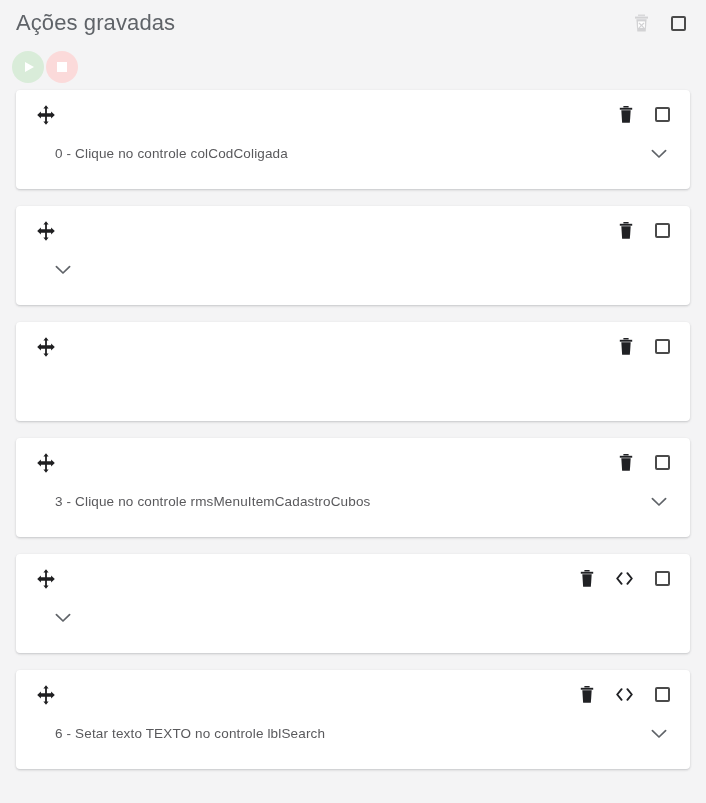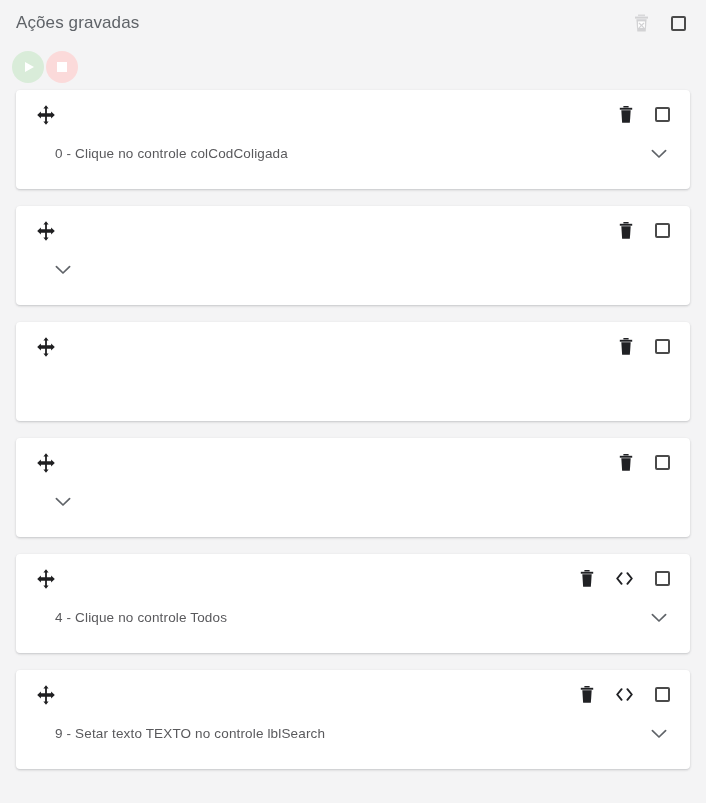--- a/index.html
+++ b/index.html
@@ -25,21 +25,21 @@
   
   .header {
     position: relative;
     height: 46px;
     padding: 0 20px 0 16px;
     display: flex;
     align-items: center;
     justify-content: space-between;
   }
   .header-title {
-    font-size: 17px;
+    font-size: 22px;
     color: #5f6368;
     font-weight: 400;
     letter-spacing: 0.1px;
     line-height: 22px;
   }
   .header-actions {
     display: flex;
     align-items: center;
     gap: 22px;
   }
@@ -300,20 +300,21 @@
               <rect x="0.8" y="1.8" width="12.4" height="1.9" fill="#202124"></rect>
               <path d="M2.3 4.3 h9.4 l-0.85 12.4 h-7.7 z" fill="#202124"></path>
             </svg>
           </button>
           <button class="icon-btn">
             <span class="checkbox-sq"></span>
           </button>
         </span>
       </div>
       <div class="card-body">
+        <span class="card-label">3 - Clique no controle rmsMenuItemCadastroCubos</span>
         <svg class="chevron" viewBox="0 0 16 10" xmlns="http://www.w3.org/2000/svg">
           <path d="M1.4 1.6 L8 8 L14.6 1.6" stroke="#5f6368" stroke-width="1.7" fill="none" stroke-linecap="round" stroke-linejoin="round"></path>
         </svg>
       </div>
     </div>
 
     <div class="action-card">
       <div class="card-toolbar">
         <span class="drag-handle">
           <svg width="22" height="22" viewBox="0 0 22 22" xmlns="http://www.w3.org/2000/svg">
@@ -333,21 +334,20 @@
               <path d="M5.6 1.2 L1.2 6.5 L5.6 11.8" stroke="#202124" stroke-width="1.9" fill="none" stroke-linecap="round" stroke-linejoin="round"></path>
               <path d="M11.4 1.2 L15.8 6.5 L11.4 11.8" stroke="#202124" stroke-width="1.9" fill="none" stroke-linecap="round" stroke-linejoin="round"></path>
             </svg>
           </button>
           <button class="icon-btn">
             <span class="checkbox-sq"></span>
           </button>
         </span>
       </div>
       <div class="card-body">
-        <span class="card-label">4 - Clique no controle Todos</span>
         <svg class="chevron" viewBox="0 0 16 10" xmlns="http://www.w3.org/2000/svg">
           <path d="M1.4 1.6 L8 8 L14.6 1.6" stroke="#5f6368" stroke-width="1.7" fill="none" stroke-linecap="round" stroke-linejoin="round"></path>
         </svg>
       </div>
     </div>
 
     <div class="action-card">
       <div class="card-toolbar">
         <span class="drag-handle">
           <svg width="22" height="22" viewBox="0 0 22 22" xmlns="http://www.w3.org/2000/svg">
@@ -367,21 +367,21 @@
               <path d="M5.6 1.2 L1.2 6.5 L5.6 11.8" stroke="#202124" stroke-width="1.9" fill="none" stroke-linecap="round" stroke-linejoin="round"></path>
               <path d="M11.4 1.2 L15.8 6.5 L11.4 11.8" stroke="#202124" stroke-width="1.9" fill="none" stroke-linecap="round" stroke-linejoin="round"></path>
             </svg>
           </button>
           <button class="icon-btn">
             <span class="checkbox-sq"></span>
           </button>
         </span>
       </div>
       <div class="card-body">
-        <span class="card-label">9 - Setar texto TEXTO no controle lblSearch</span>
+        <span class="card-label">6 - Setar texto TEXTO no controle lblSearch</span>
         <svg class="chevron" viewBox="0 0 16 10" xmlns="http://www.w3.org/2000/svg">
           <path d="M1.4 1.6 L8 8 L14.6 1.6" stroke="#5f6368" stroke-width="1.7" fill="none" stroke-linecap="round" stroke-linejoin="round"></path>
         </svg>
       </div>
     </div>
 
   </div>
 </div>
 
 </body></html>

